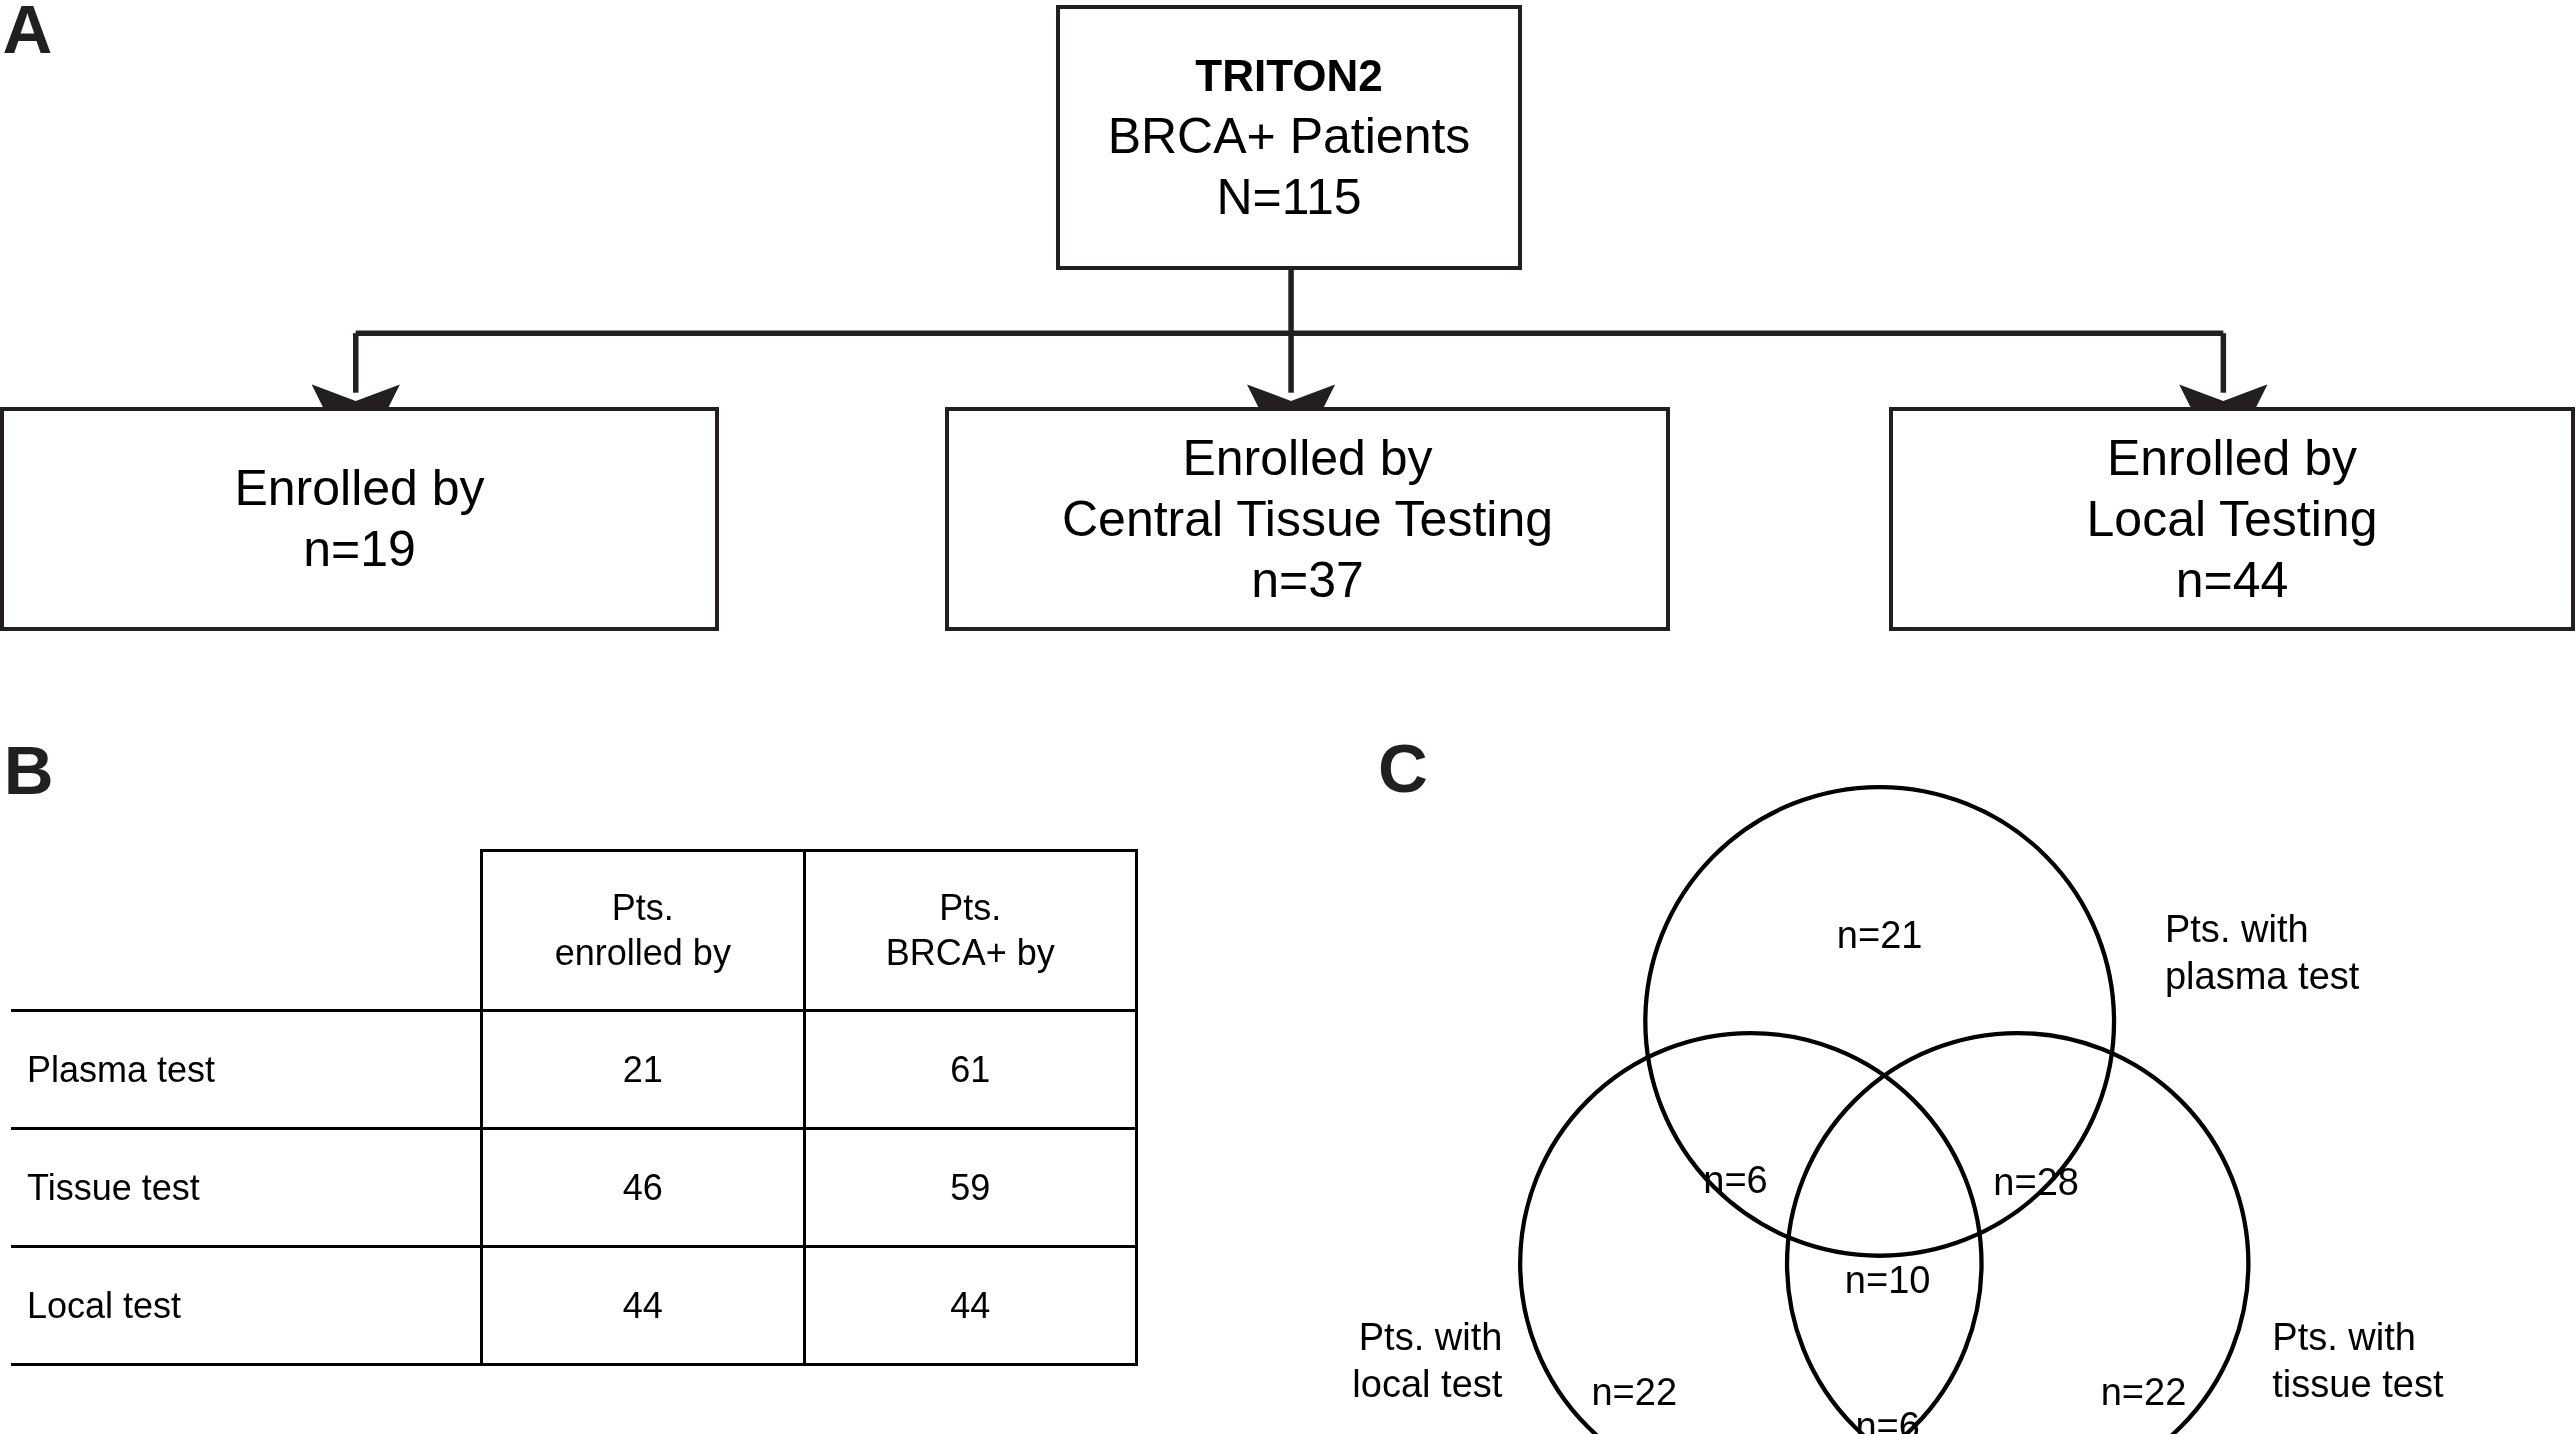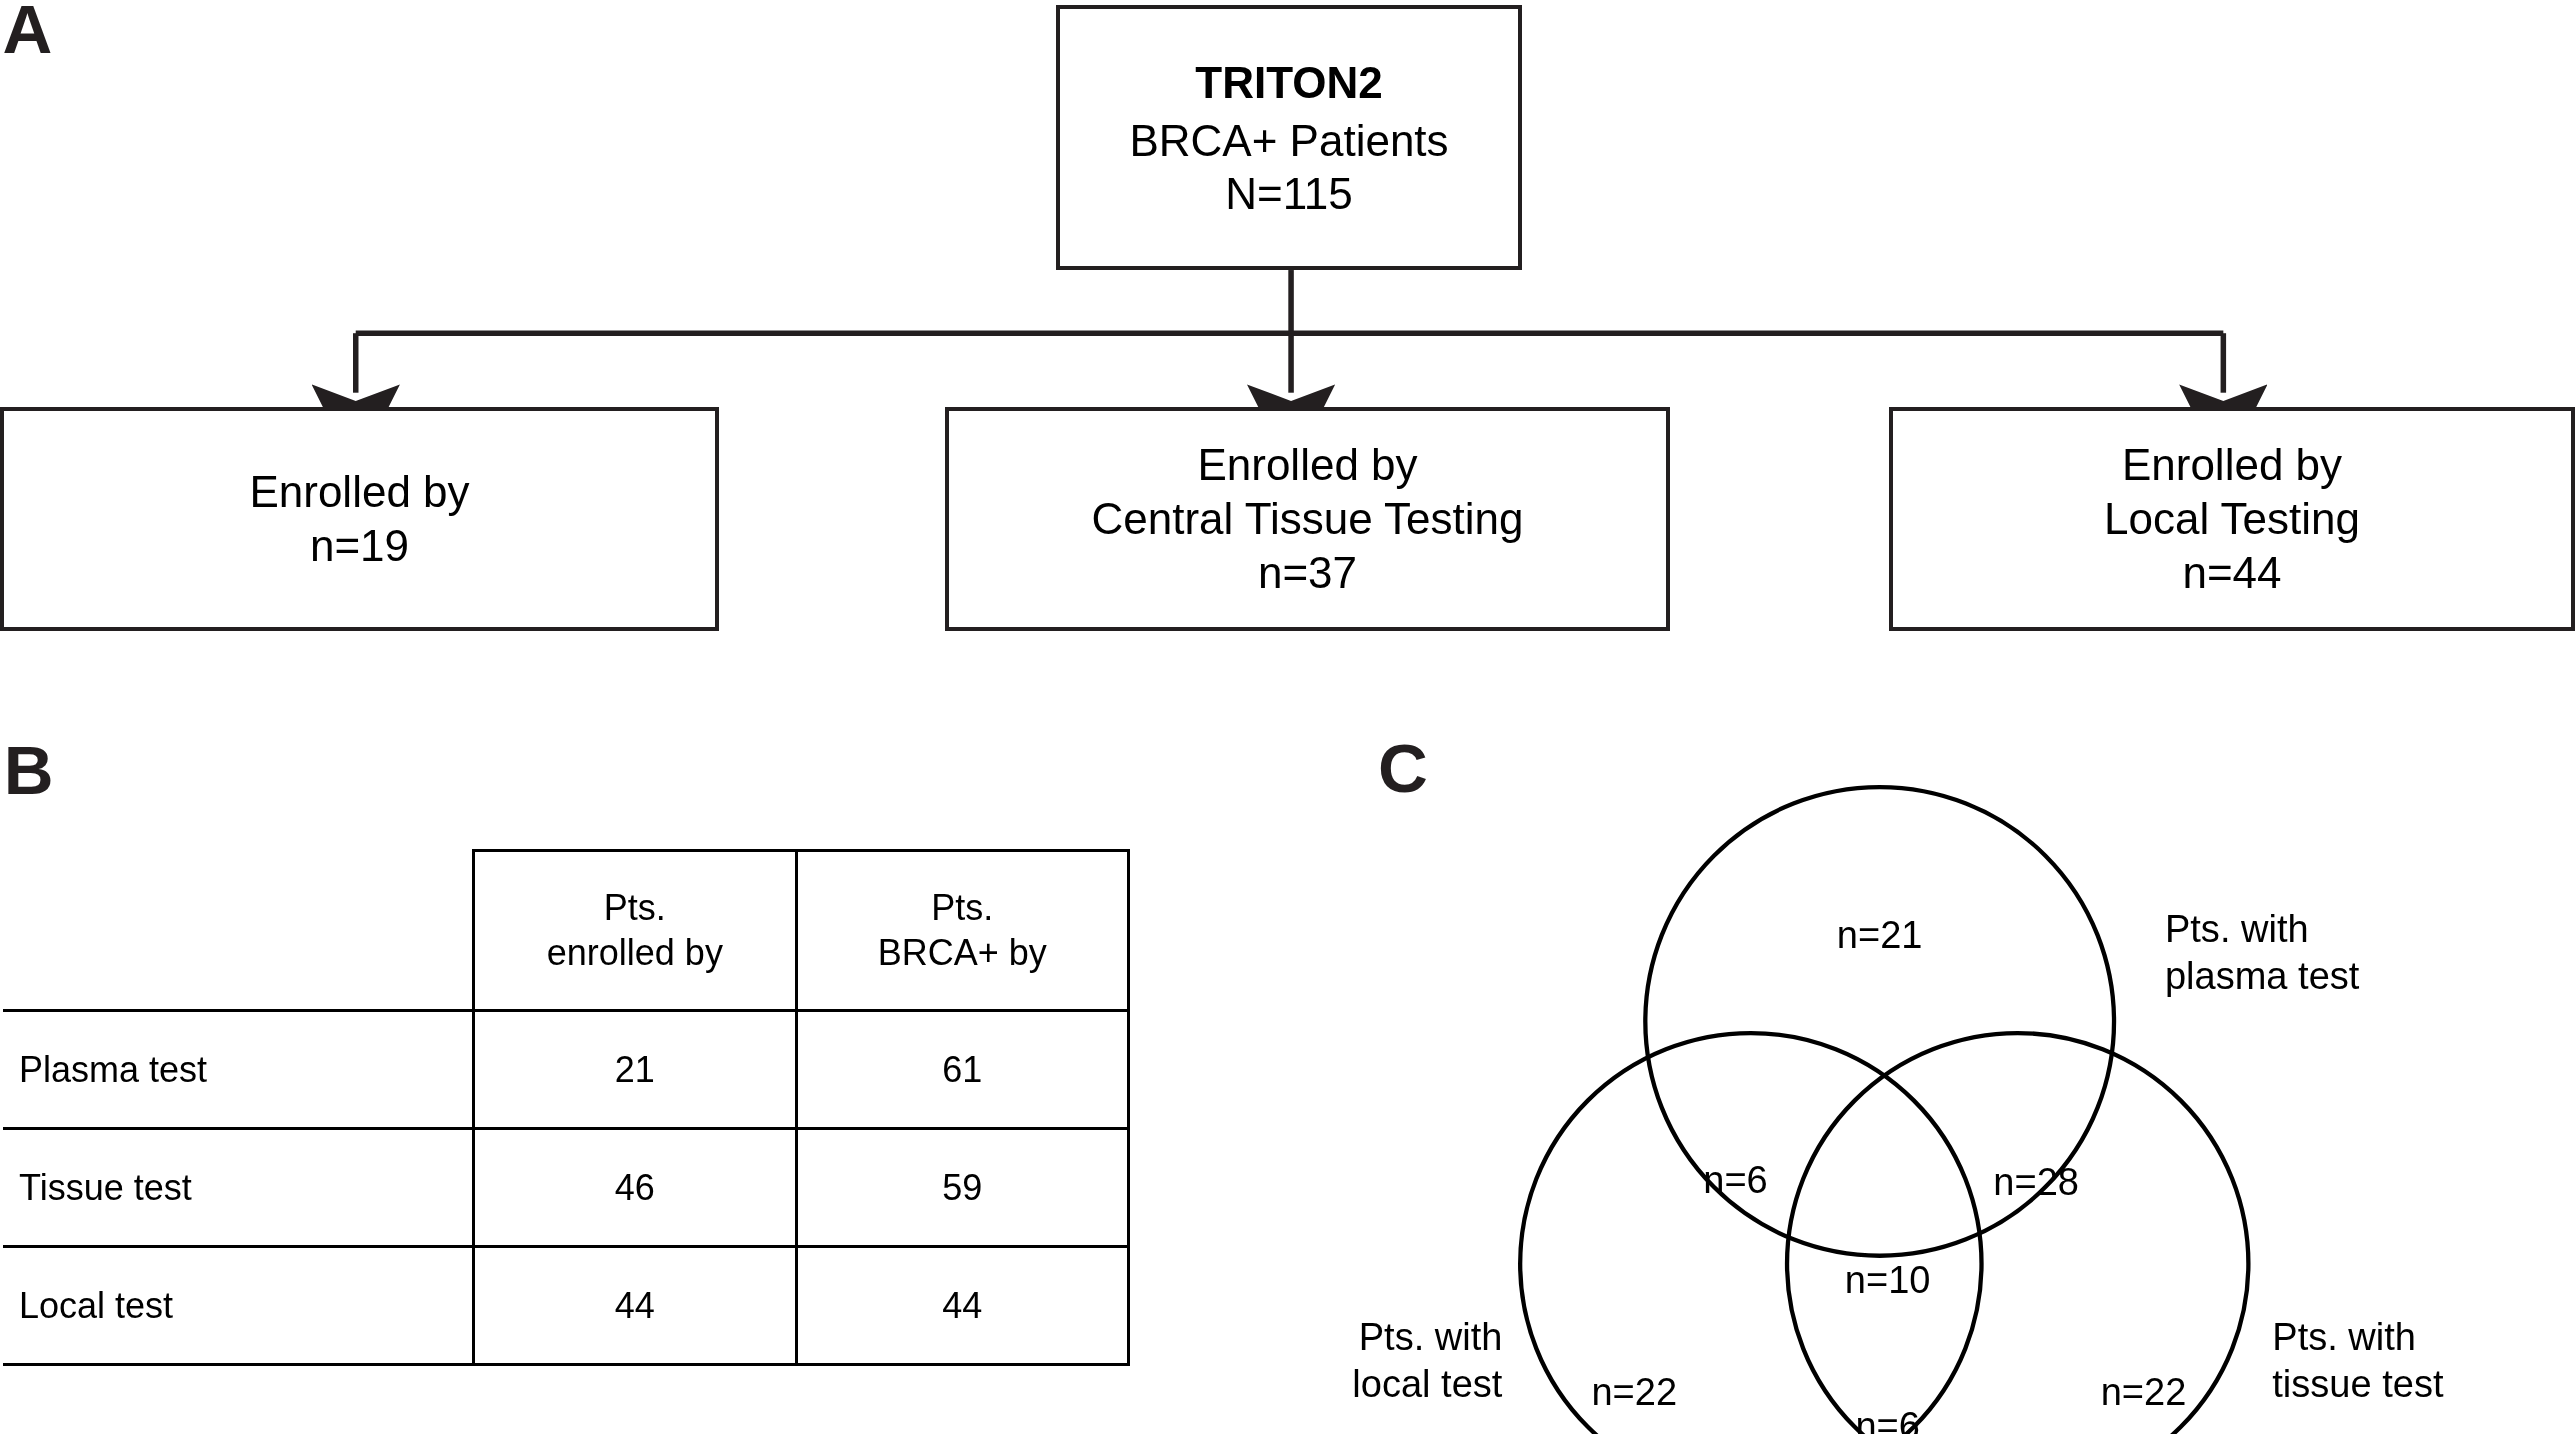--- a/index.html
+++ b/index.html
@@ -38,21 +38,21 @@
     border: 4.3px solid #231f20;
     background: #ffffff;
     display: flex;
     flex-direction: column;
     align-items: center;
     justify-content: center;
     text-align: center;
     color: #000000;
   }
   .flow-line {
-    font-size: 44px;
+    font-size: 50px;
     line-height: 1.22;
     white-space: nowrap;
   }
   .flow-line.title {
     font-weight: bold;
     font-size: 44px;
     line-height: 1.3;
     margin-bottom: 2.5px;
   }
 
@@ -66,21 +66,21 @@
     left: 0;
     top: 0;
     width: 2576px;
     height: 675px;
     pointer-events: none;
   }
 
   
   #data-table {
     position: absolute;
-    left: 3px;
+    left: 11px;
     top: 849px;
     width: 1127px;
     border-collapse: collapse;
     color: #000000;
     table-layout: fixed;
   }
   #data-table td, #data-table th {
     border: 3.1px solid #000000;
     padding: 0;
     font-weight: normal;

